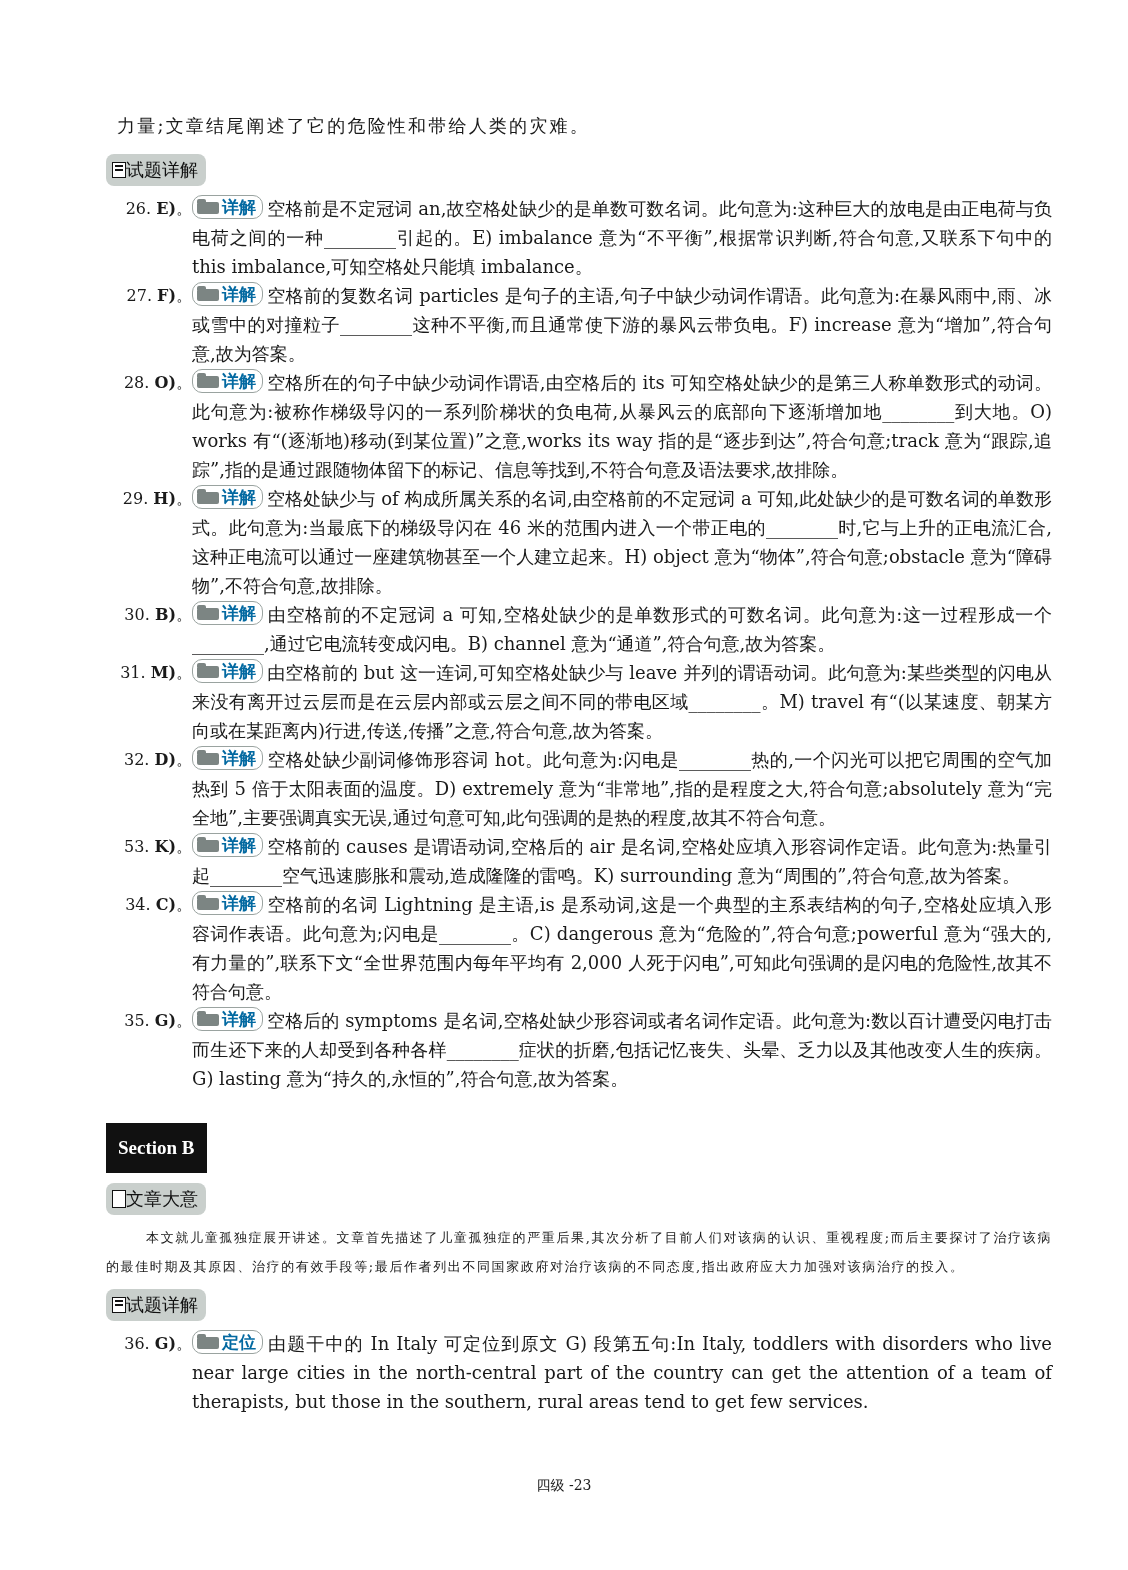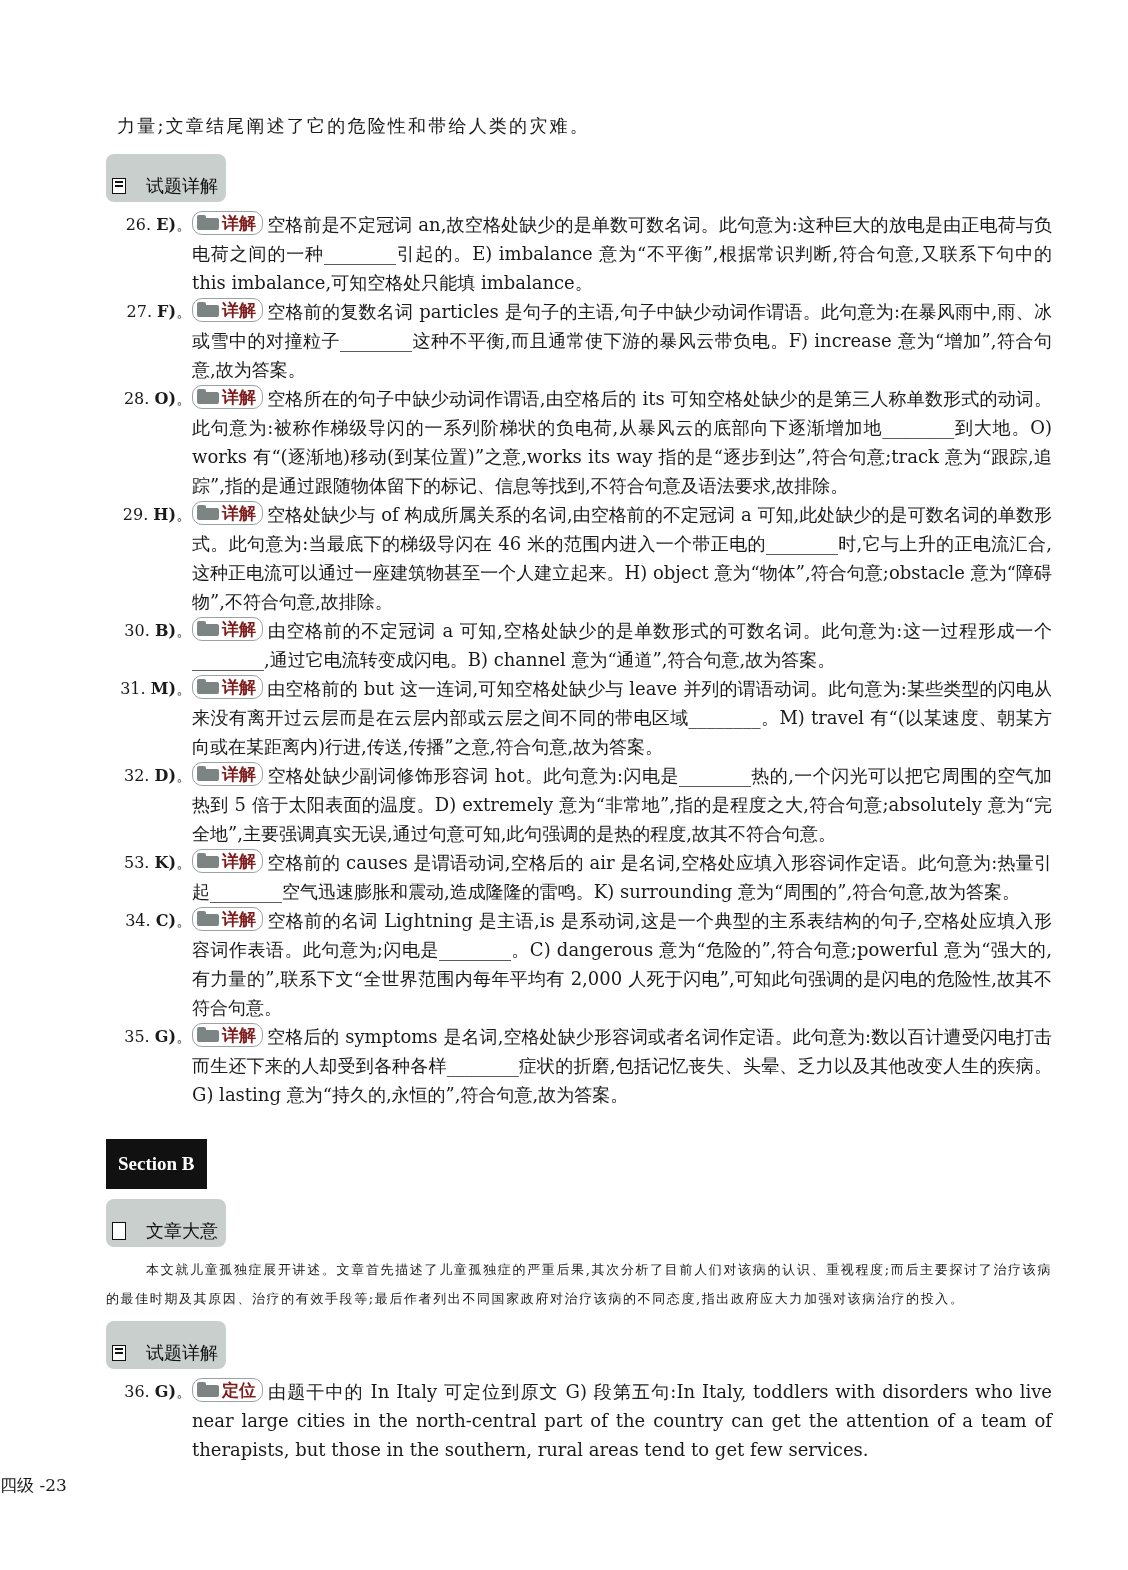--- a/index.html
+++ b/index.html
@@ -6,23 +6,23 @@
   body {
     width: 1128px; height: 1570px; position: relative; overflow: hidden;
     font-family: "DejaVu Serif", "Liberation Serif", serif;
     color: #1a1a1a;
   }
   .page { position: absolute; left: 106px; top: 100px; width: 946px; }
   .intro-tail {
     font-size: 18px; line-height: 29px; letter-spacing: 2.2px; margin: 11px;
   }
   .label-pill {
-    display: inline-flex; align-items: center; gap: 20px;
+    display: inline-flex; align-items: center; gap: 0;
     background: #c9cfcc; border-radius: 8px;
-    padding: 16px 8px 0 6px; height: 32px;
+    padding: 0 8px 0 6px; height: 32px;
     font-family: "DejaVu Sans", "Liberation Sans", sans-serif;
     font-size: 18px; line-height: 22px; color: #111;
   }
   .label-pill .glyph {
     display: inline-block; width: 14px; height: 16px;
     border: 1.5px solid #111; box-sizing: border-box; position: relative; background: #fff;
   }
   .label-pill .glyph.list::before, .label-pill .glyph.list::after {
     content: ""; position: absolute; left: 2px; right: 2px; height: 2px; background: #111;
   }
@@ -36,21 +36,21 @@
   }
   .item .num b { font-weight: bold; }
   .item .body {
     flex: 1; font-size: 18px; line-height: 29px; text-align: justify;
   }
   .badge {
     display: inline-flex; align-items: center; gap: 3px;
     border: 1.5px solid #9aa3a0; border-radius: 10px;
     padding: 0 6px 0 4px; height: 22px; vertical-align: 1px;
     font-family: "DejaVu Sans", "Liberation Sans", sans-serif;
-    font-size: 17px; line-height: 20px; font-weight: bold; color: #7f1d1d;
+    font-size: 17px; line-height: 20px; font-weight: bold; color: #0369a1;
     margin-right: 4px; background: #fff;
   }
   .badge .folder {
     display: inline-block; width: 22px; height: 15px; position: relative;
   }
   .badge .folder::before {
     content: ""; position: absolute; left: 0; top: 0; width: 9px; height: 4px;
     background: #7c8583; border-radius: 2px 2px 0 0;
   }
   .badge .folder::after {
@@ -61,22 +61,22 @@
     display: inline-block; background: #111; color: #fff;
     font-family: "Liberation Serif", serif; font-weight: bold;
     font-size: 19px; line-height: 26px; padding: 12px 12px;
     margin-top: 30px;
   }
   .summary {
     font-size: 13px; line-height: 29px; letter-spacing: 1.6px;
     text-indent: 40px; margin: 6px 0 4px 0; text-align: justify;
   }
   .footer {
-    position: absolute; top: 1474px; left: 0; width: 1128px; text-align: left;
-    font-size: 17px; line-height: 22px;
+    position: absolute; top: 1474px; left: 0; width: 1128px; text-align: center;
+    font-size: 14px; line-height: 22px;
   }
 </style>
 </head>
 <body>
 
 <div class="page">
 
   <p class="intro-tail">力量;文章结尾阐述了它的危险性和带给人类的灾难。</p>
 
   <div class="section-head">

